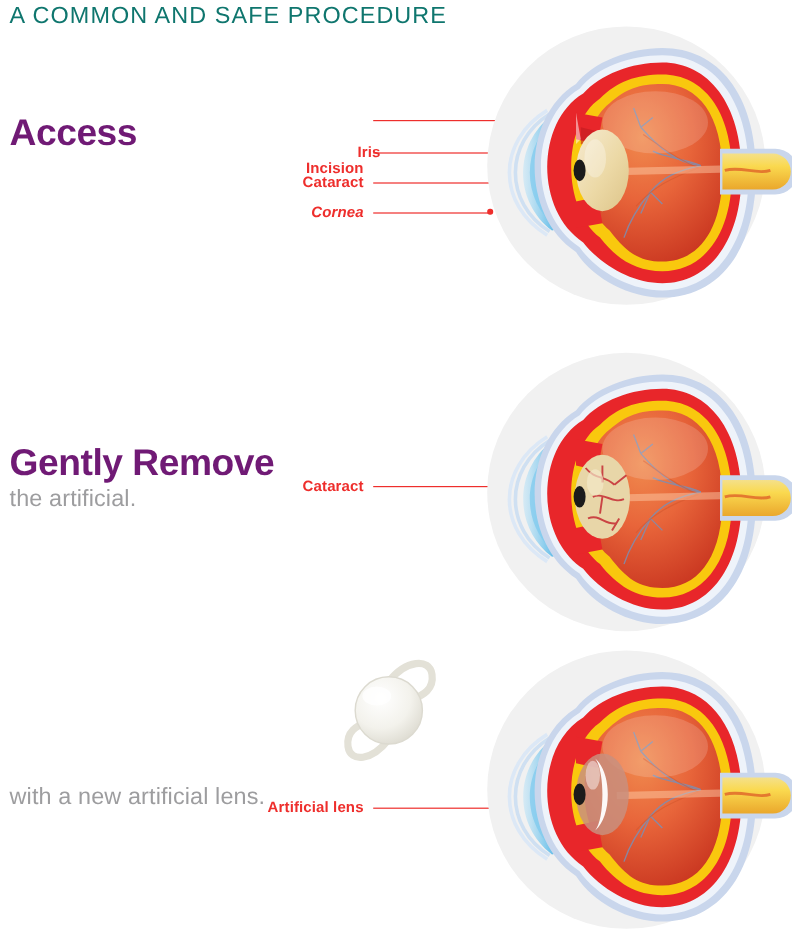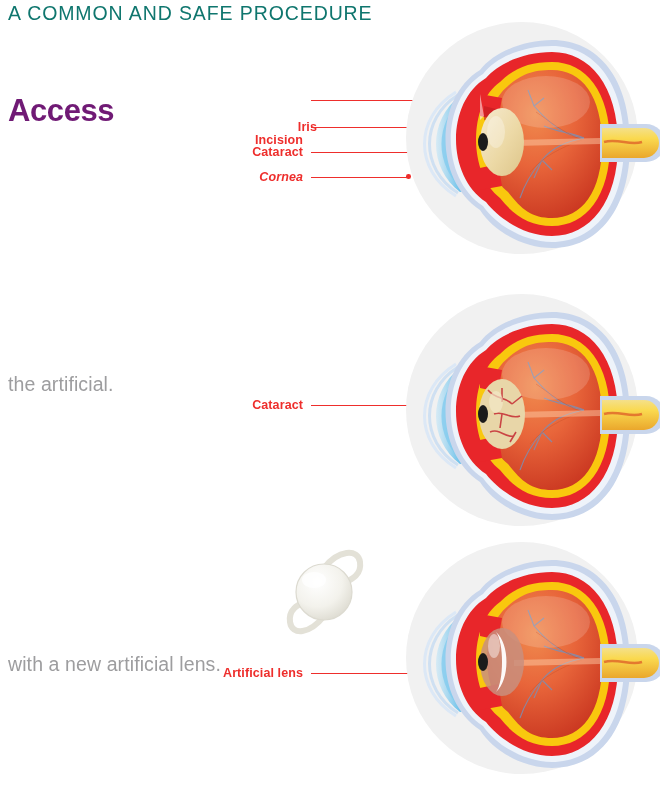--- a/index.html
+++ b/index.html
@@ -164,20 +164,21 @@
       </g>
 
       <ellipse cx="118" cy="122" rx="22" ry="34" fill="url(#lensA)"></ellipse>
       <ellipse cx="112" cy="112" rx="9" ry="16" fill="#ffffff" opacity=".3"></ellipse>
       <ellipse cx="99" cy="122" rx="5" ry="9" fill="#1b1b1b"></ellipse>
       <path d="M96 74 L100 96 L96 100 Z" fill="#ffffff" opacity=".5"></path>
     </svg>
   </div>
 
   <div class="step-text" style="top:370px;">
+    <div class="step-head">Gently Remove</div>
     <div class="step-sub">the artificial.</div>
   </div>
 
   <div class="callout" style="left:173px;top:398px;width:130px;">Cataract</div>
   <div class="leader" style="left:311px;top:404.5px;width:128px;"></div>
 
   <div class="eye-stage" style="left:384px;top:292px;">
     <svg class="eye-svg" width="276" height="250" viewBox="0 0 276 250">
       <defs>
         <radialGradient id="vitB" cx="42%" cy="30%" r="78%">

